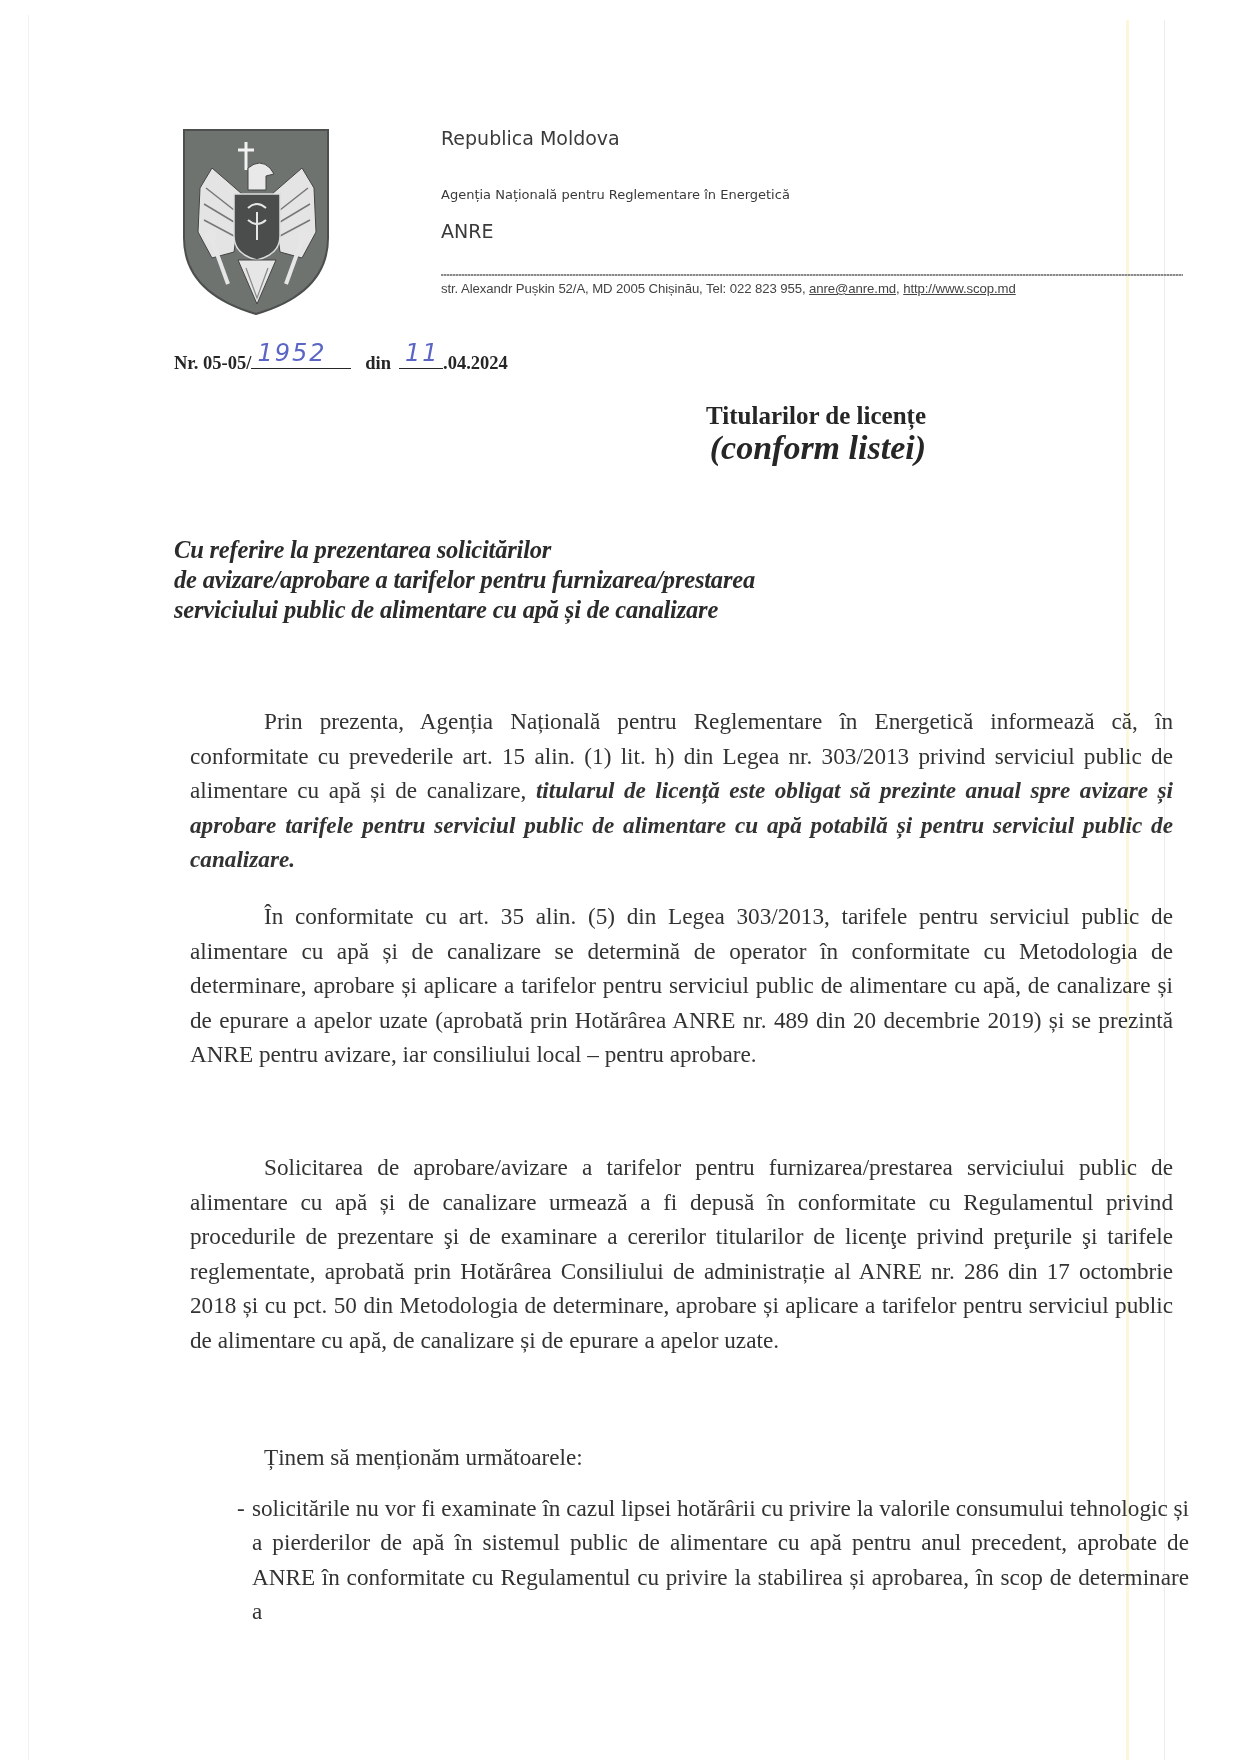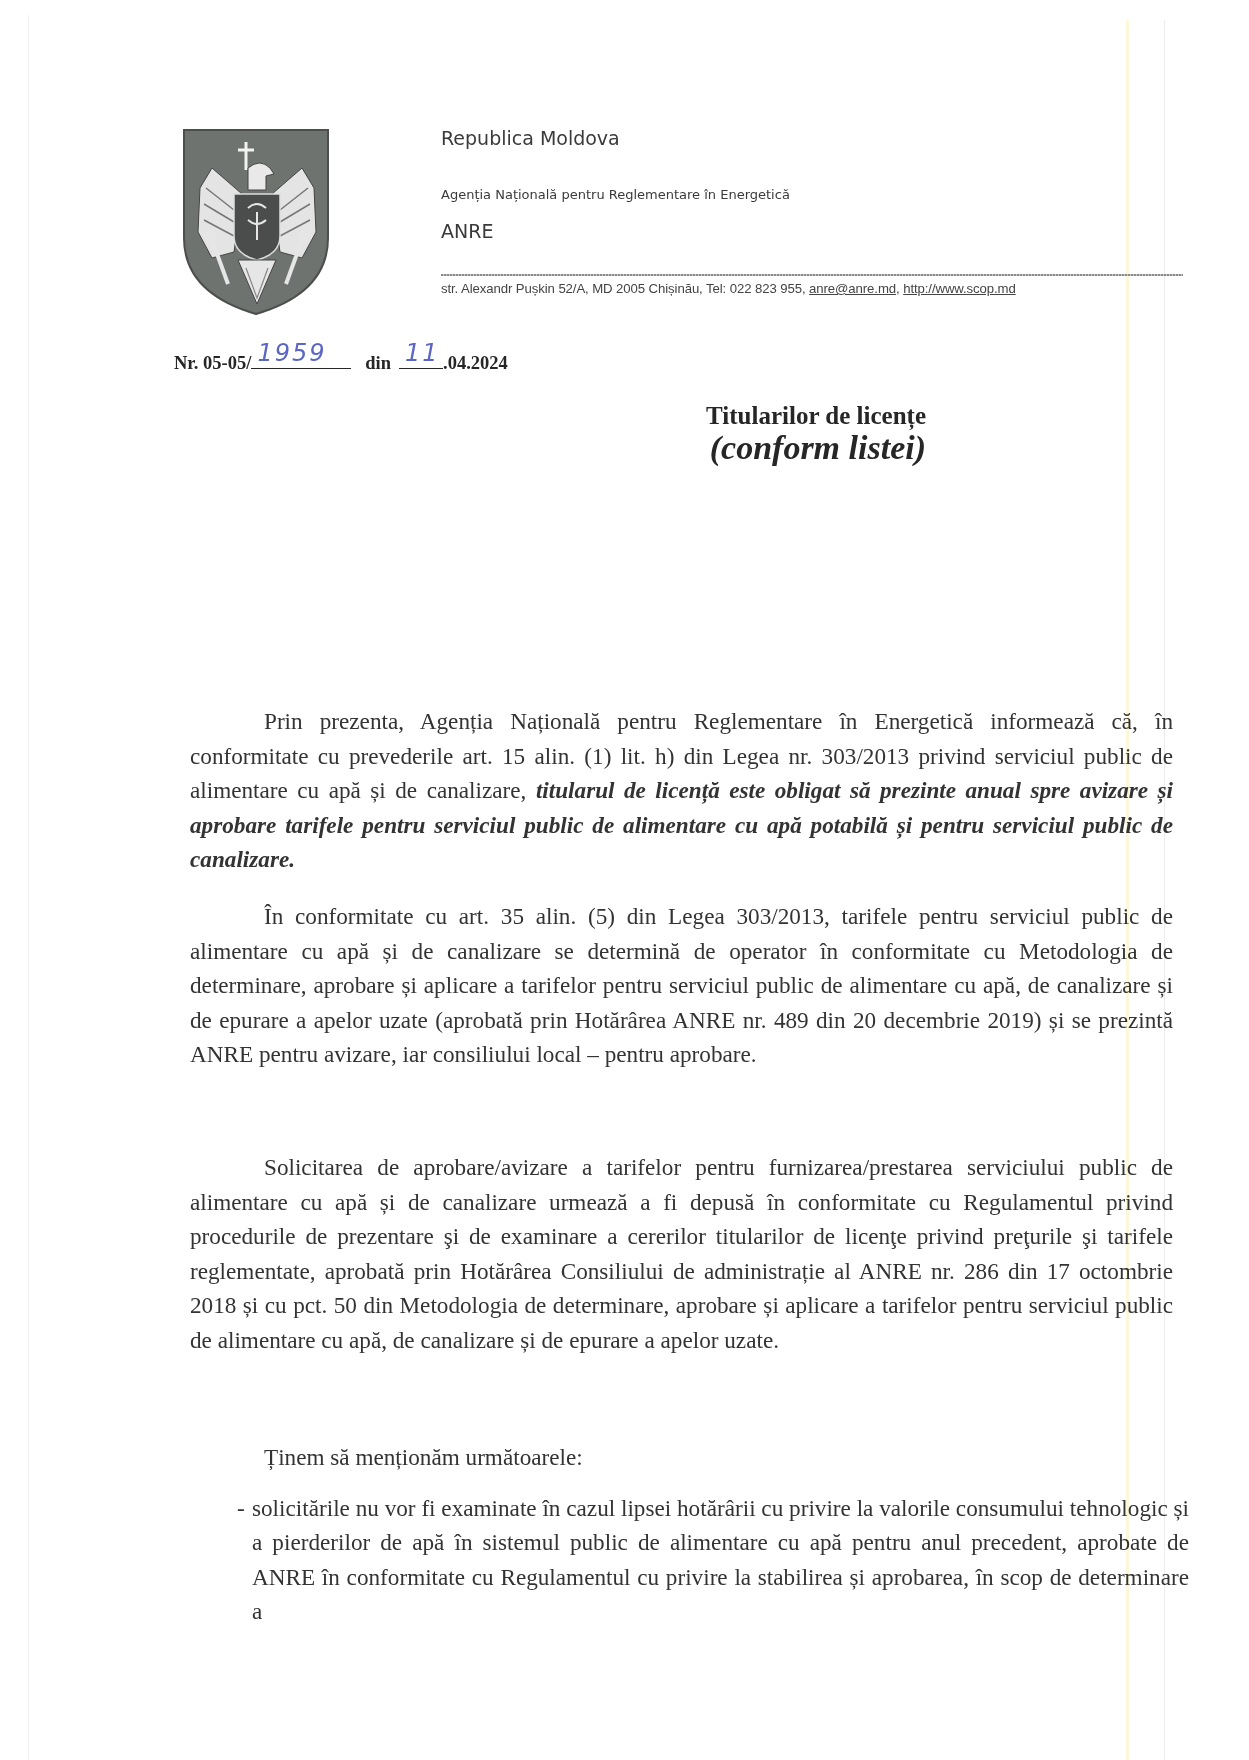--- a/index.html
+++ b/index.html
@@ -90,29 +90,34 @@
     <circle cx="122" cy="108" r="6" fill="#e6e6e6"></circle>
   </svg>
 
   <div class="lh lh-country">Republica Moldova</div>
   <div class="lh lh-agency">Agenția Națională pentru Reglementare în Energetică</div>
   <div class="lh lh-abbr">ANRE</div>
   <div class="lh-rule"></div>
   <div class="lh-address"><span>str. Alexandr Pușkin 52/A, MD 2005 Chișinău, Tel: 022 823 955, </span><span class="u">anre@anre.md</span><span>, </span><span class="u">http://www.scop.md</span></div>
 
   <div class="refline">
-    <span>Nr. 05-05/</span><span class="blank blank-nr"><span class="hand hand-nr">1959</span></span>
+    <span>Nr. 05-05/</span><span class="blank blank-nr"><span class="hand hand-nr">1952</span></span>
     &nbsp;&nbsp;<span>din</span><span class="blank blank-day"><span class="hand hand-day">11</span></span><span>.04.2024</span>
   </div>
 
   <div class="addressee">
     <div class="to">Titularilor de licențe</div>
     <div class="sub">(conform listei)</div>
   </div>
 
+  <div class="subject">
+    <div>Cu referire la prezentarea solicitărilor</div>
+    <div>de avizare/aprobare a tarifelor pentru furnizarea/prestarea</div>
+    <div>serviciului public de alimentare cu apă și de canalizare</div>
+  </div>
 
   <div class="body p1">
     <p class="indent"><span>Prin prezenta, Agenția Națională pentru Reglementare în Energetică informează că, în conformitate cu prevederile art. 15 alin. (1) lit. h) din Legea nr. 303/2013 privind serviciul public de alimentare cu apă și de canalizare, </span><span class="emph">titularul de licență este obligat să prezinte anual spre avizare și aprobare tarifele pentru serviciul public de alimentare cu apă potabilă și pentru serviciul public de canalizare.</span></p>
   </div>
 
   <div class="body p2">
     <p class="indent">În conformitate cu art. 35 alin. (5) din Legea 303/2013, tarifele pentru serviciul public de alimentare cu apă și de canalizare se determină de operator în conformitate cu Metodologia de determinare, aprobare și aplicare a tarifelor pentru serviciul public de alimentare cu apă, de canalizare și de epurare a apelor uzate (aprobată prin Hotărârea ANRE nr. 489 din 20 decembrie 2019) și se prezintă ANRE pentru avizare, iar consiliului local – pentru aprobare.</p>
   </div>
 
   <div class="body p3">

